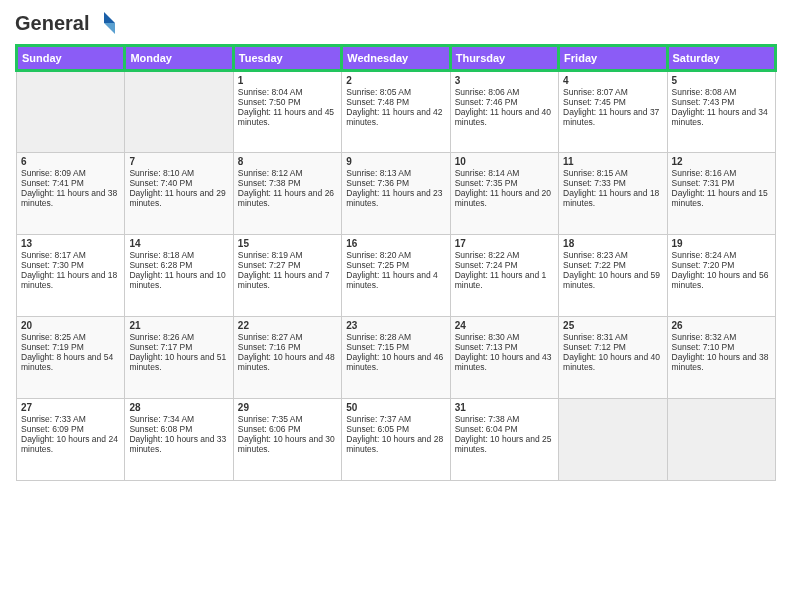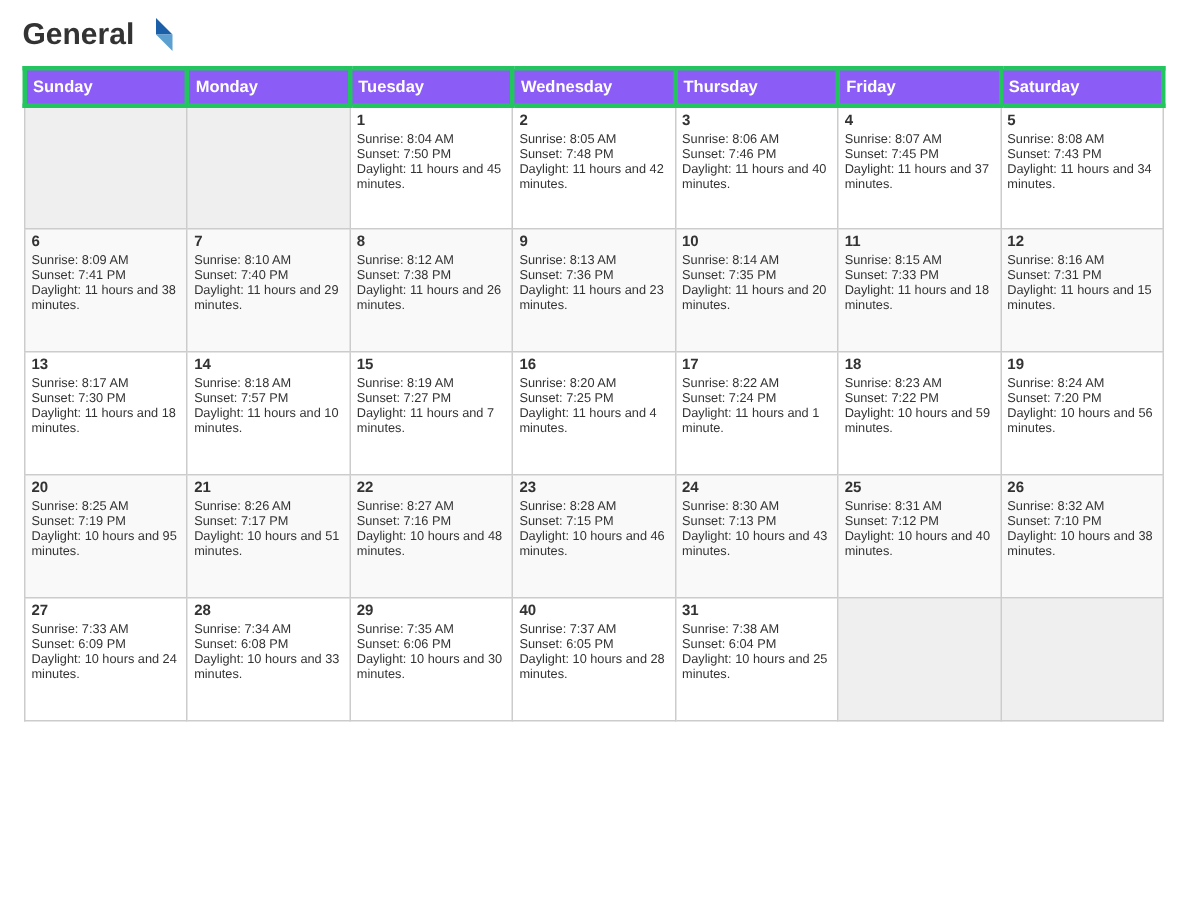--- a/index.html
+++ b/index.html
@@ -195,21 +195,21 @@
         <tr>
           <td>
             <span class="day-num">13</span>
             <div>Sunrise: 8:17 AM</div>
             <div>Sunset: 7:30 PM</div>
             <div>Daylight: 11 hours and 18 minutes.</div>
           </td>
           <td>
             <span class="day-num">14</span>
             <div>Sunrise: 8:18 AM</div>
-            <div>Sunset: 7:57 PM</div>
+            <div>Sunset: 6:28 PM</div>
             <div>Daylight: 11 hours and 10 minutes.</div>
           </td>
           <td>
             <span class="day-num">15</span>
             <div>Sunrise: 8:19 AM</div>
             <div>Sunset: 7:27 PM</div>
             <div>Daylight: 11 hours and 7 minutes.</div>
           </td>
           <td>
             <span class="day-num">16</span>
@@ -234,21 +234,21 @@
             <div>Sunrise: 8:24 AM</div>
             <div>Sunset: 7:20 PM</div>
             <div>Daylight: 10 hours and 56 minutes.</div>
           </td>
         </tr>
         <tr>
           <td>
             <span class="day-num">20</span>
             <div>Sunrise: 8:25 AM</div>
             <div>Sunset: 7:19 PM</div>
-            <div>Daylight: 10 hours and 95 minutes.</div>
+            <div>Daylight: 8 hours and 54 minutes.</div>
           </td>
           <td>
             <span class="day-num">21</span>
             <div>Sunrise: 8:26 AM</div>
             <div>Sunset: 7:17 PM</div>
             <div>Daylight: 10 hours and 51 minutes.</div>
           </td>
           <td>
             <span class="day-num">22</span>
             <div>Sunrise: 8:27 AM</div>
@@ -293,21 +293,21 @@
             <div>Sunset: 6:08 PM</div>
             <div>Daylight: 10 hours and 33 minutes.</div>
           </td>
           <td>
             <span class="day-num">29</span>
             <div>Sunrise: 7:35 AM</div>
             <div>Sunset: 6:06 PM</div>
             <div>Daylight: 10 hours and 30 minutes.</div>
           </td>
           <td>
-            <span class="day-num">40</span>
+            <span class="day-num">50</span>
             <div>Sunrise: 7:37 AM</div>
             <div>Sunset: 6:05 PM</div>
             <div>Daylight: 10 hours and 28 minutes.</div>
           </td>
           <td>
             <span class="day-num">31</span>
             <div>Sunrise: 7:38 AM</div>
             <div>Sunset: 6:04 PM</div>
             <div>Daylight: 10 hours and 25 minutes.</div>
           </td>

